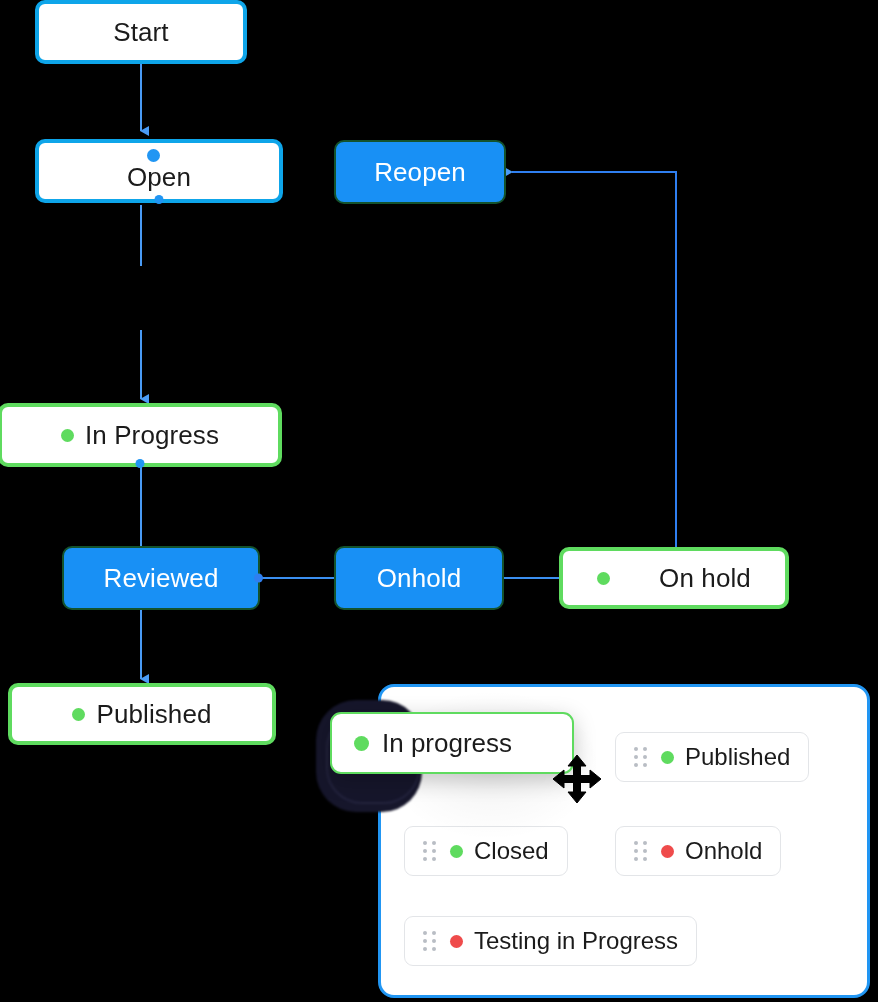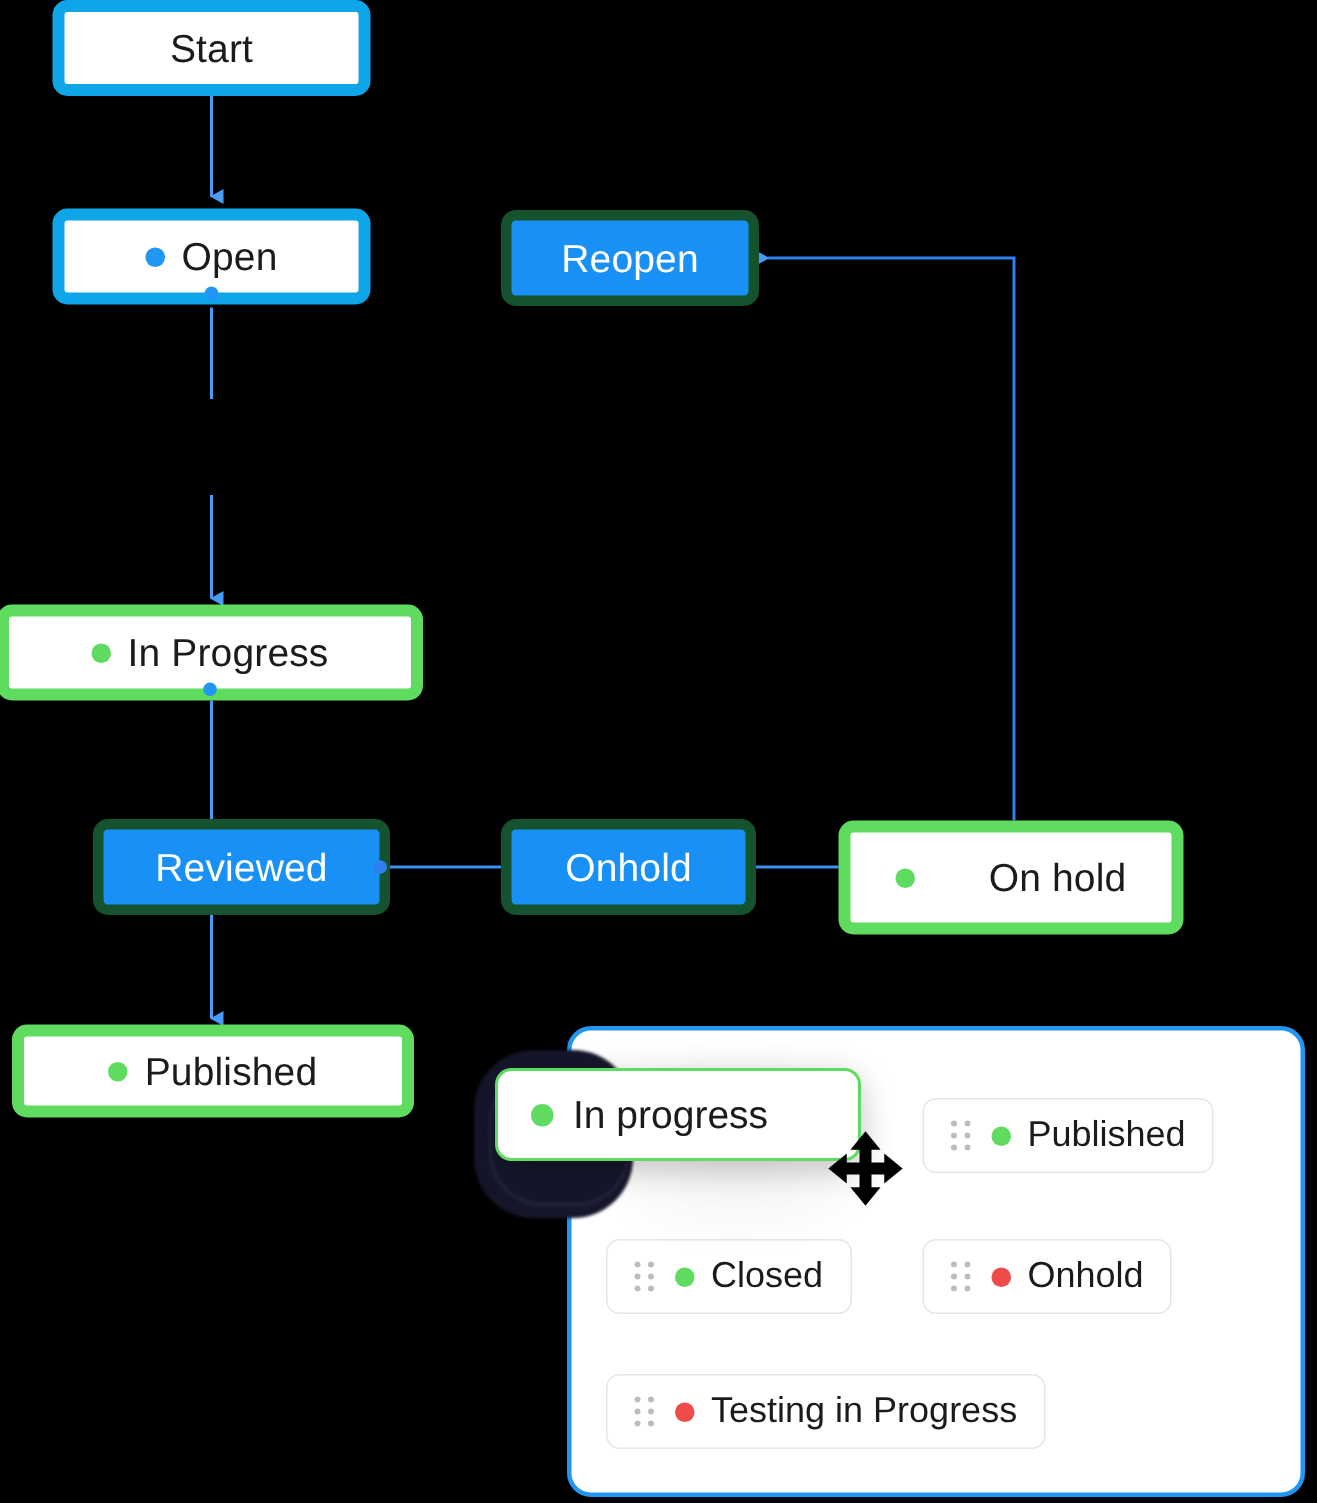--- a/index.html
+++ b/index.html
@@ -39,31 +39,31 @@
     align-items: center;
     justify-content: center;
     border-radius: 10px;
     font-size: 26px;
     letter-spacing: .1px;
     white-space: nowrap;
   }
 
   .node.outline {
     background: #ffffff;
-    border: 8px solid #0ea5e9;
+    border: 4px solid #0ea5e9;
     color: #1b1b1b;
   }
 
   .node.outline.green {
     border-color: #5FDB5F;
   }
 
   .node.filled {
     background: #1890F5;
-    border: 7px solid #14532d;
+    border: 2px solid #14532d;
     color: #ffffff;
   }
 
   .node .label { display: inline-block; }
 
   
   .dot {
     width: 13px;
     height: 13px;
     border-radius: 50%;
@@ -221,21 +221,21 @@
 
     <line x1="559" y1="578" x2="504" y2="578" stroke="#3b8ff0" stroke-width="2"></line>
 
     <path d="M676,547 L676,172 L512,172" fill="none" stroke="#2f7ff0" stroke-width="2" marker-end="url(#arrow-left)"></path>
   </svg>
 
   <div class="node outline" id="n-start" style="left:35px; top:0px; width:212px; height:64px;">
     <span class="label">Start</span>
   </div>
 
-  <div class="node outline" id="n-open" style="left:35px; top:139px; width:212px; height:64px;">
+  <div class="node outline" id="n-open" style="left:35px; top:139px; width:248px; height:64px;flex-direction:column;">
     <span class="dot blue"></span>
     <span class="label">Open</span>
     <span class="handle" style="left:50%; bottom:-5px; transform:translateX(-50%);"></span>
   </div>
 
 
   <div class="node outline green" id="n-inprogress" style="left:-2px; top:403px; width:284px; height:64px;">
     <span class="dot green"></span>
     <span class="label">In Progress</span>
     <span class="handle" style="left:50%; bottom:-5px; transform:translateX(-50%);"></span>
@@ -248,21 +248,21 @@
 
   <div class="node outline green" id="n-published" style="left:8px; top:683px; width:268px; height:62px;">
     <span class="dot green"></span>
     <span class="label">Published</span>
   </div>
 
   <div class="node filled" id="n-susped" style="left:334px; top:546px; width:170px; height:64px;">
     <span class="label">Onhold</span>
   </div>
 
-  <div class="node outline green" id="n-onhold" style="left:559px; top:547px; width:230px; height:76px;gap:38px;">
+  <div class="node outline green" id="n-onhold" style="left:559px; top:547px; width:230px; height:62px;gap:38px;">
     <span class="dot green"></span>
     <span class="label">On hold</span>
   </div>
 
   <div class="node filled" id="n-reopen" style="left:334px; top:140px; width:172px; height:64px;">
     <span class="label">Reopen</span>
   </div>
 
   <div id="panel">
     <div class="panel-grid">

